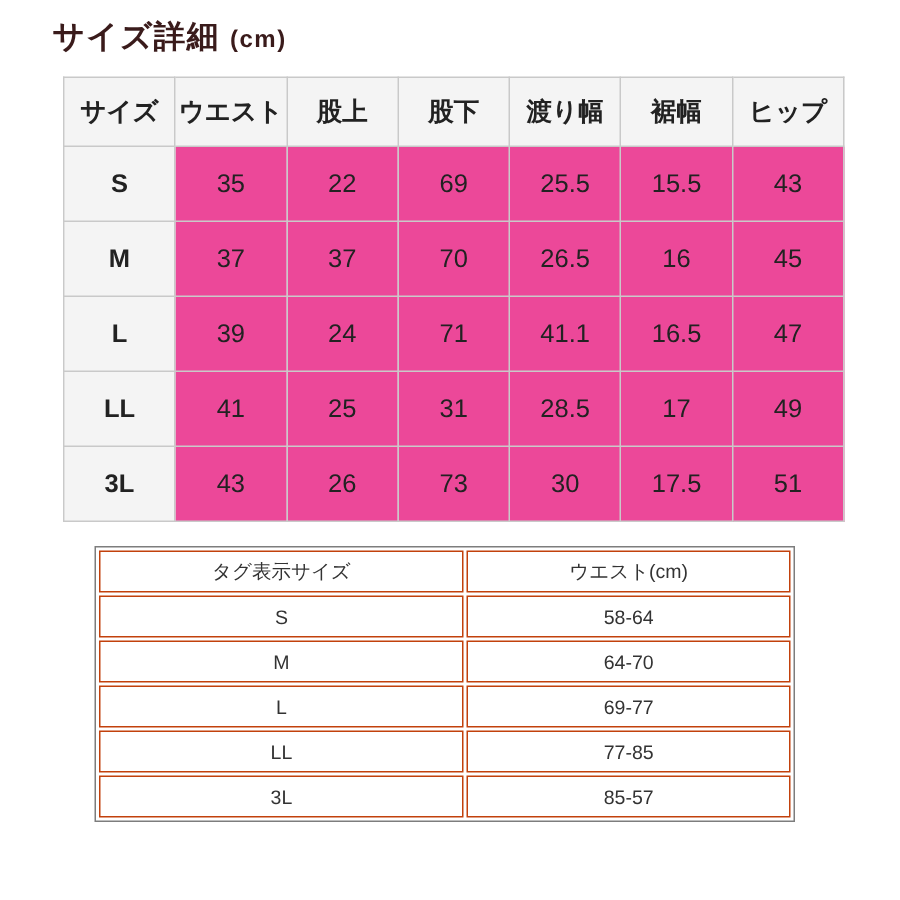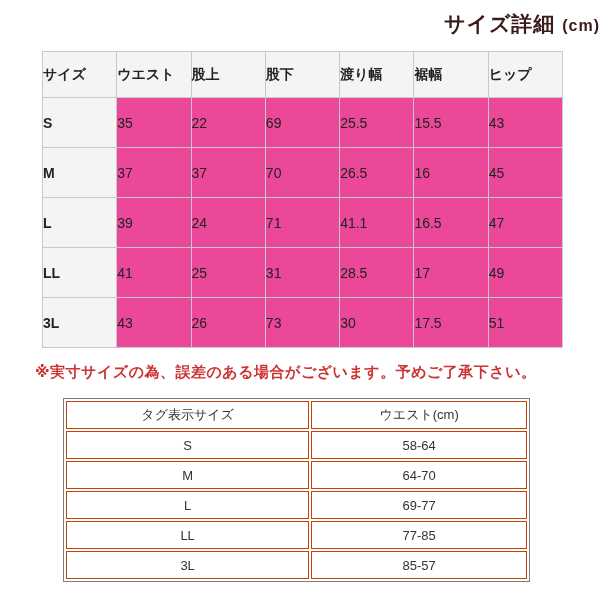--- a/index.html
+++ b/index.html
@@ -13,39 +13,38 @@
     color: #222222;
   }
   .page { width: 600px; height: 600px; overflow: hidden; }
 
   .title {
     margin: 10px 0 0 35px;
     font-size: 21px;
     font-weight: bold;
     color: #3a1b1b;
     letter-spacing: 1px;
-    text-align: right;
   }
   .title .unit {
     font-size: 16px;
     font-weight: bold;
   }
 
   table.size-table {
     margin: 13px 0 0 42px;
     width: 521px;
     border-collapse: collapse;
     table-layout: fixed;
   }
   table.size-table th,
   table.size-table td {
     border: 1px solid #c9c9c9;
-    text-align: left;
+    text-align: center;
     vertical-align: middle;
-    font-size: 14px;
+    font-size: 17px;
     padding: 0;
   }
   table.size-table thead th {
     height: 46px;
     background: #f4f4f4;
     font-weight: bold;
     color: #222222;
   }
   table.size-table tbody th {
     height: 50px;
@@ -151,21 +150,20 @@
         <td>43</td>
         <td>26</td>
         <td>73</td>
         <td>30</td>
         <td>17.5</td>
         <td>51</td>
       </tr>
     </tbody>
   </table>
 
-  <p class="note">※実寸サイズの為、誤差のある場合がございます。予めご了承下さい。</p>
 
   <table class="tag-table">
     <colgroup>
       <col class="col-tag">
       <col class="col-waist">
     </colgroup>
     <thead>
       <tr>
         <th>タグ表示サイズ</th>
         <th>ウエスト(cm)</th>

